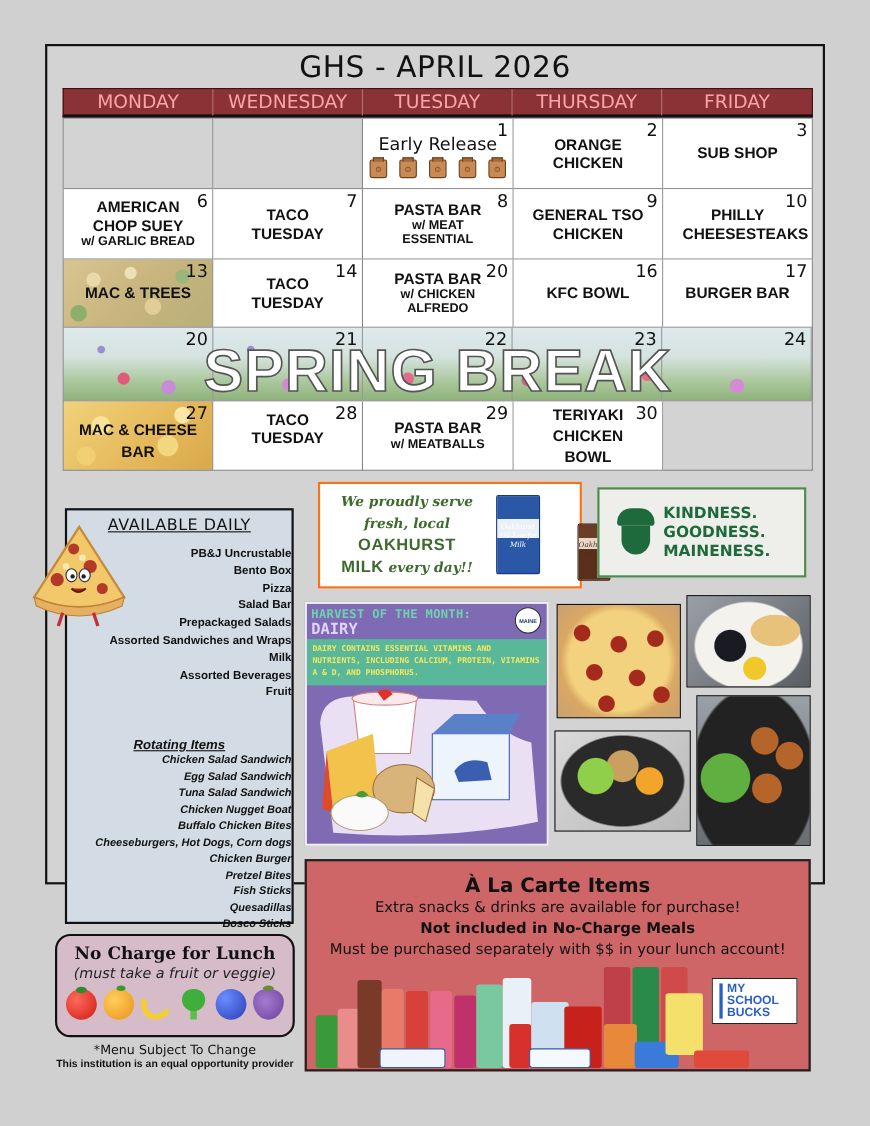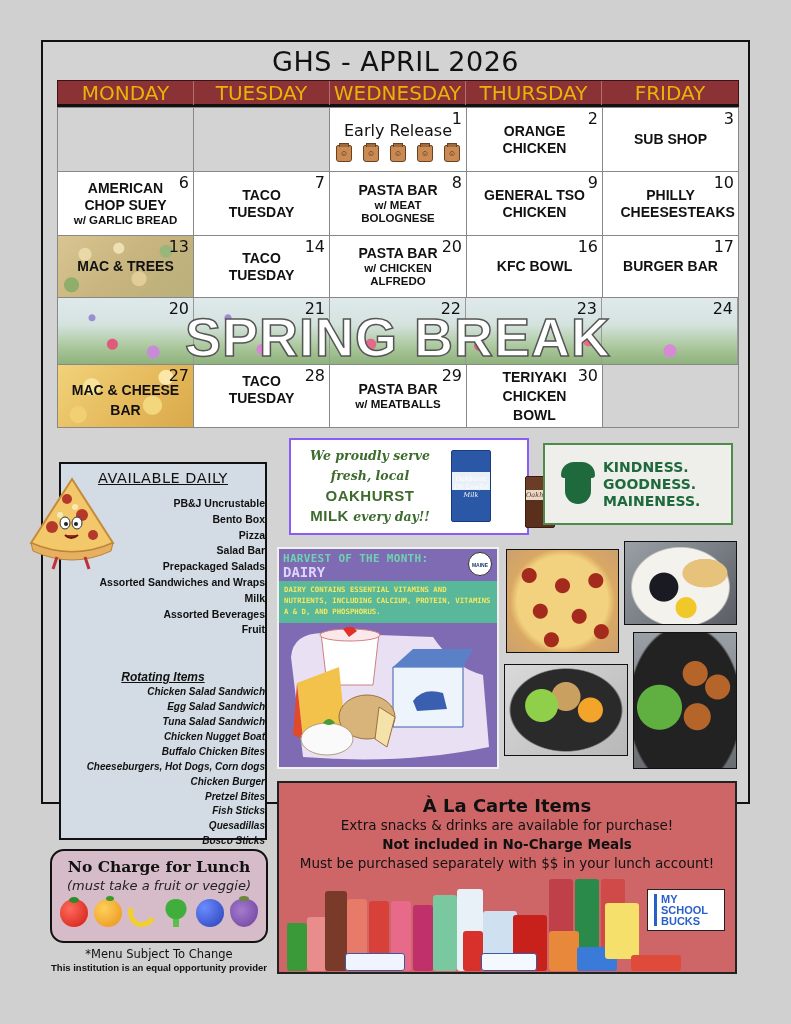--- a/index.html
+++ b/index.html
@@ -19,21 +19,21 @@
   
   .cal {
     position: absolute; left: 14px; top: 38px; width: 682px;
   }
   .cal-head {
     display: grid; grid-template-columns: repeat(5, 1fr);
     background: #8b3236; border: 1px solid #3a1414; height: 27px;
     border-bottom: 3px solid #111;
   }
   .cal-head div {
-    color: #eab308; font-family: "DejaVu Sans", sans-serif; font-size: 20px;
+    color: #fca5a5; font-family: "DejaVu Sans", sans-serif; font-size: 17px;
     text-align: center; line-height: 24px; border-right: 1px solid #b07070;
   }
   .cal-head div:last-child { border-right: none; }
   .cal-grid {
     display: grid; grid-template-columns: repeat(5, 1fr);
     grid-template-rows: 64px 64px 62px 67px 63px;
     border-left: 1px solid #888; border-top: 1px solid #888;
   }
   .cell {
     position: relative; border-right: 1px solid #888; border-bottom: 1px solid #888;
@@ -136,21 +136,21 @@
   .f-grape { background: radial-gradient(circle at 40% 40%, #a57bd0, #6a3f9a); border-radius: 45% 45% 50% 50% / 40% 40% 60% 60%; }
   .f-grape::after { content:""; position:absolute; left:9px; top:-3px; width:10px; height:5px; background:#6a8a3a; border-radius:50%; }
 
   .foot-note { position: absolute; left: 0; width: 232px; text-align: center; font-family: "DejaVu Sans", sans-serif; }
   .fn1 { top: 905px; font-size: 11.5px; }
   .fn2 { top: 920px; font-size: 9.5px; font-weight: 700; font-family: "Liberation Sans", sans-serif; }
 
   
   .milk {
     position: absolute; left: 246px; top: 396px; width: 240px; height: 97px;
-    background: #fff; border: 2px solid #8b5cf6;
+    background: #fff; border: 2px solid #f97316;
   }
   .milk .txt { position: absolute; left: 4px; top: 6px; width: 150px; text-align: center; color: #3d6b2e; }
   .milk .script { font-family: "DejaVu Serif", serif; font-style: italic; font-weight: 700; font-size: 12.5px; line-height: 20px; }
   .milk .big { font-family: "Liberation Sans", sans-serif; font-weight: 700; font-size: 15px; line-height: 20px; letter-spacing: 0.5px; }
   .carton-a { position: absolute; left: 160px; top: 10px; width: 40px; height: 72px; background: linear-gradient(#2a58a6 0 30%, #eaf0f8 30% 55%, #2a58a6 55%); border: 1px solid #1a3a80; border-radius: 2px; }
   .carton-b { position: absolute; left: 198px; top: 36px; width: 30px; height: 52px; background: linear-gradient(#6b3c26 0 25%, #e8d8c8 25% 45%, #5a2f1c 45%); border: 1px solid #3a1c10; border-radius: 2px; margin-left: 36px; }
   .carton-label { position: absolute; color: #fff; font-size: 6.5px; font-family: "DejaVu Serif", serif; font-style: italic; text-align: center; width: 100%; }
 
   
   .kind {
@@ -232,22 +232,22 @@
 </style>
 </head>
 <body>
 
 <div class="page">
   <div class="title">GHS - APRIL 2026</div>
 
   <div class="cal">
     <div class="cal-head">
       <div>MONDAY</div>
+      <div>WEDNESDAY</div>
       <div>TUESDAY</div>
-      <div>WEDNESDAY</div>
       <div>THURSDAY</div>
       <div>FRIDAY</div>
     </div>
     <div class="cal-grid">
 
       <div class="cell empty"></div>
       <div class="cell empty"></div>
       <div class="cell">
         <span class="num">1</span>
         <span class="early">Early Release</span>
@@ -273,21 +273,21 @@
         <span class="meal" style="max-width:100px">AMERICAN CHOP SUEY</span>
         <span class="sub">w/ GARLIC BREAD</span>
       </div>
       <div class="cell">
         <span class="num">7</span>
         <span class="meal" style="max-width:80px">TACO TUESDAY</span>
       </div>
       <div class="cell">
         <span class="num">8</span>
         <span class="meal">PASTA BAR</span>
-        <span class="sub" style="max-width:80px">w/ MEAT BOLOGNESE</span>
+        <span class="sub" style="max-width:80px">w/ MEAT ESSENTIAL</span>
       </div>
       <div class="cell">
         <span class="num">9</span>
         <span class="meal" style="max-width:120px">GENERAL TSO CHICKEN</span>
       </div>
       <div class="cell">
         <span class="num">10</span>
         <span class="meal" style="max-width:100px">PHILLY CHEESESTEAKS</span>
       </div>
 

